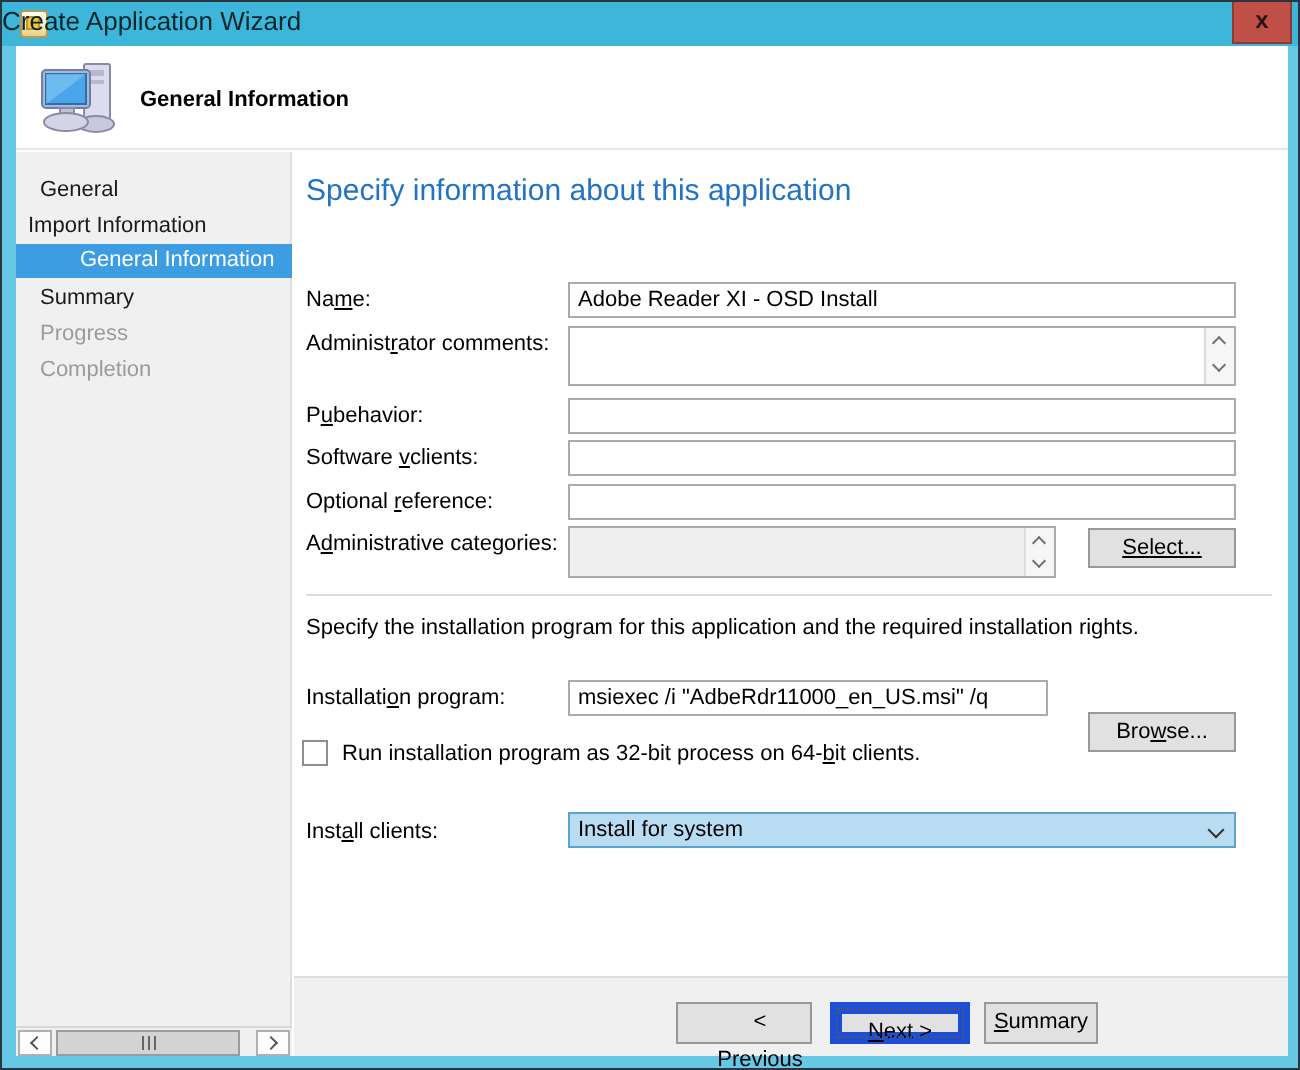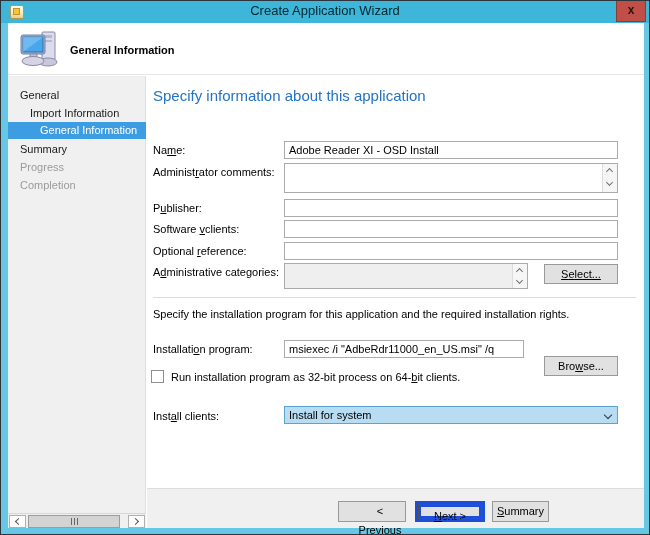--- a/index.html
+++ b/index.html
@@ -8,36 +8,36 @@
     position:relative; width:650px; height:535px;
     background:#67c8e6; border:1px solid #2c353c; overflow:hidden;
   }
   
   .titlebar { position:absolute; left:0; top:0; width:100%; height:22px; background:#3db6d9; }
   .titlebar .app-icon { position:absolute; left:9px; top:4px; width:14px; height:14px;
     background:linear-gradient(180deg,#fdfdf4 0%,#f4eccb 55%,#e8cf7e 100%);
     border:1px solid #b49b55; border-radius:2px; }
   .titlebar .app-icon:after { content:""; position:absolute; left:2px; top:2px; width:5px; height:5px;
     background:#f8c23a; border:1px solid #c79224; }
-  .title-text { position:absolute; left:0; right:0; top:2px; text-align:center;
+  .title-text { position:absolute; left:0; right:0; top:2px; 
     font-size:13px; color:#06262e; }
   .close-btn { position:absolute; right:3px; top:0; width:30px; height:21px;
     background:#c05047; border:1px solid #8f3a34; border-top:none;
     color:#271513; font-weight:bold; font-size:12px; text-align:center; line-height:19px; cursor:pointer; }
   
   .inner { position:absolute; left:7px; top:22px; width:636px; height:505px; background:#fff; }
   
   .hdr { position:absolute; left:0; top:0; width:100%; height:52px; background:#fff; border-bottom:1px solid #e7e7e7; }
   .hdr-title { position:absolute; left:62px; top:21px; font-size:11px; font-weight:bold; color:#000; }
   .hdr-icon { position:absolute; left:10px; top:5px; }
   
   .sidebar { position:absolute; left:0; top:53px; width:138px; height:452px; background:#f0f0f0; border-right:1px solid #dedede; }
   .nav-item { position:absolute; left:0; width:138px; height:17px; font-size:11px; line-height:17px; color:#1a1a1a; cursor:default; }
   .nav-item.lvl0 { padding-left:12px; }
-  .nav-item.lvl1 { padding-left:22px; }
+  .nav-item.lvl1 { padding-left:6px; }
   .nav-item.lvl2 { padding-left:32px; }
   .nav-item.active { background:#3d9de3; color:#fff; }
   .nav-item.disabled { color:#9b9b9b; }
   
   .hscroll { position:absolute; left:0; bottom:0; width:138px; height:15px; background:#f0f0f0; border-top:1px solid #d8d8d8; }
   .hs-btn { position:absolute; top:1px; width:17px; height:13px; background:#fdfdfd; border:1px solid #b0b0b0; }
   .hs-btn.left  { left:1px; }
   .hs-btn.right { right:1px; }
   .chev { position:absolute; width:5px; height:5px; border-left:1px solid #555; border-bottom:1px solid #555; }
   .chev.l { left:6px; top:3px; transform:rotate(45deg); }
@@ -144,21 +144,21 @@
         <div class="vscol">
           <div class="vs-btn up">
               <span class="vchev up"></span>
             </div>
           <div class="vs-btn down">
               <span class="vchev down"></span>
             </div>
         </div>
       </div>
 
-      <label class="flabel" style="top:126px"><span>P</span><span class="mn">u</span><span>blisher:</span></label>
+      <label class="flabel" style="top:126px"><span>P</span><span class="mn">u</span><span>behavior:</span></label>
       <input class="tinput" style="top: 123px;" value="">
 
       <label class="flabel" style="top:147px"><span>Software </span><span class="mn">v</span><span>clients:</span></label>
       <input class="tinput" style="top: 144px;" value="">
 
       <label class="flabel" style="top:169px"><span>Optional </span><span class="mn">r</span><span>eference:</span></label>
       <input class="tinput" style="top: 166px;" value="">
 
       <label class="flabel" style="top:190px"><span>A</span><span class="mn">d</span><span>ministrative categories:</span></label>
       <div class="mbox disabled" style="top:187px; width:244px; height:26px;">

